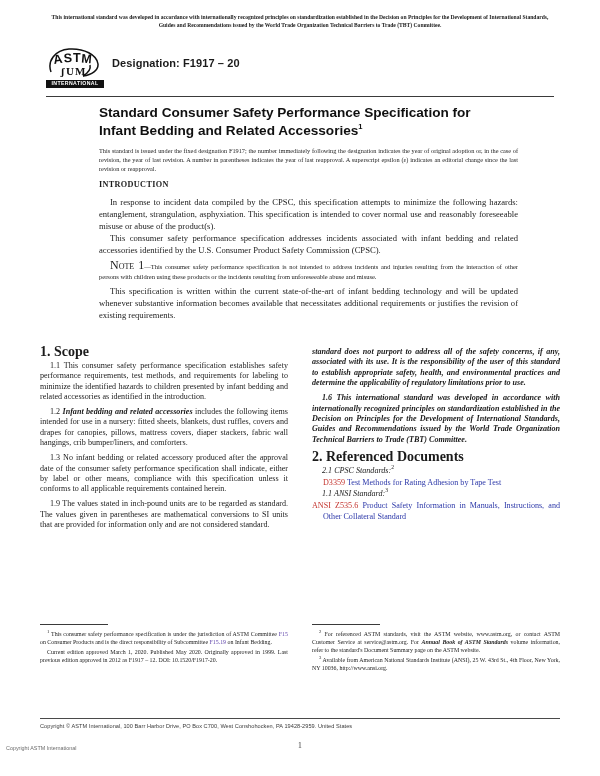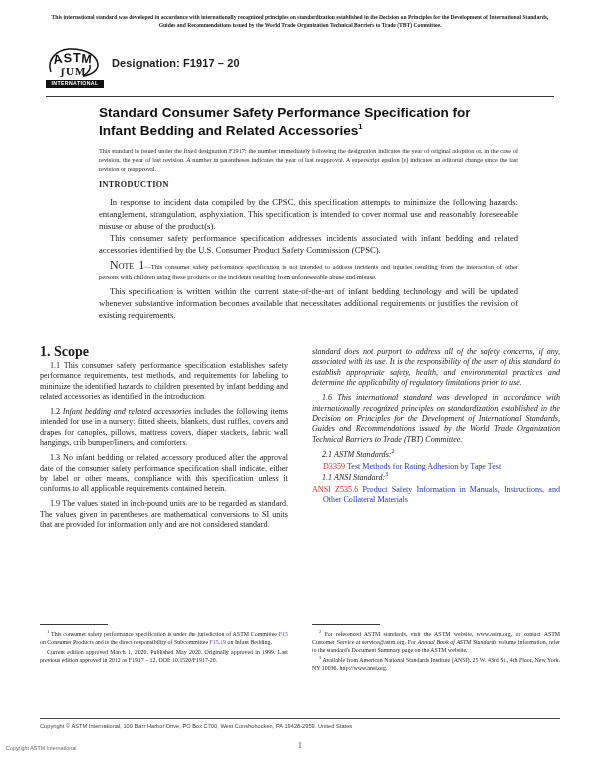--- a/index.html
+++ b/index.html
@@ -170,21 +170,21 @@
     margin: 0 0 3.5px 0 !important;
     text-indent: 0 !important;
   }
   .sec-head.spaced { margin-top: 7px !important; }
   .subsec {
     font-style: italic;
     text-indent: 10px;
     margin: 0 0 1.5px 0 !important;
   }
   .subsec sup { font-style: normal; font-size: 5.6px; vertical-align: super; line-height: 0;}
-  i { font-style: italic; }
+  i { font-style: italic; font-weight: bold; }
   .ref-line {
     text-indent: 0 !important;
     margin: 0 0 1px 0 !important;
     padding-left: 11px;
   }
   .ref-line.wrap {
     text-indent: 0 !important;
     padding-left: 11px;
   }
   .ref-line.wrap .hang { margin-left: -11px; }
@@ -299,29 +299,30 @@
     <p>1.1 This consumer safety performance specification establishes safety performance requirements, test methods, and requirements for labeling to minimize the identified hazards to children presented by infant bedding and related accessories as identified in the introduction.</p>
     <p><span>1.2</span> <i>Infant bedding and related accessories</i> <span>includes the following items intended for use in a nursery: fitted sheets, blankets, dust ruffles, covers and drapes for canopies, pillows, mattress covers, diaper stackers, fabric wall hangings, crib bumper/liners, and comforters.</span></p>
     <p>1.3 No infant bedding or related accessory produced after the approval date of the consumer safety performance specification shall indicate, either by label or other means, compliance with this specification unless it conforms to all applicable requirements contained herein.</p>
     <p>1.9 The values stated in inch-pound units are to be regarded as standard. The values given in parentheses are mathematical conversions to SI units that are provided for information only and are not considered standard.</p>
   </div>
 
   <div class="col col-right">
     <p class="noindent"><i>standard does not purport to address all of the safety concerns, if any, associated with its use. It is the responsibility of the user of this standard to establish appropriate safety, health, and environmental practices and determine the applicability of regulatory limitations prior to use.</i></p>
     <p><i>1.6 This international standard was developed in accordance with internationally recognized principles on standardization established in the Decision on Principles for the Development of International Standards, Guides and Recommendations issued by the World Trade Organization Technical Barriers to Trade (TBT) Committee.</i></p>
 
-
-    <p class="subsec"><span>2.1</span> <span>ASTM Standards:</span><sup>2</sup></p>
+    <p class="sec-head spaced">2. Referenced Documents</p>
+
+    <p class="subsec"><span>2.1</span> <span>CPSC Standards:</span><sup>2</sup></p>
 
     <p class="ref-line"><span class="lnk-red">D3359</span> <span class="lnk-blue">Test Methods for Rating Adhesion by Tape Test</span></p>
 
     <p class="subsec"><span>1.1</span> <span>ANSI Standard:</span><sup>3</sup></p>
 
 
-    <p class="ref-line wrap"><span class="hang"><span class="lnk-red">ANSI  Z535.6</span> <span class="lnk-blue">Product Safety Information in Manuals, Instructions, and Other Collateral Materials</span></span></p>
+    <p class="ref-line wrap"><span class="hang"><span class="lnk-red">ANSI  Z535.6</span> <span class="lnk-blue">Product Safety Information in Manuals, Instructions, and Other Collateral Standard</span></span></p>
   </div>
 
   <div class="fn-rule fn-rule-left"></div>
   <div class="footnote fn-left">
     <p><sup>1</sup> <span>This consumer safety performance specification is under the jurisdiction of ASTM Committee</span> <span class="lnk-purple">F15</span> <span>on Consumer Products and is the direct responsibility of Subcommittee</span> <span class="lnk-purple">F15.19</span> <span>on Infant Bedding.</span></p>
     <p>Current edition approved March 1, 2020. Published May 2020. Originally approved in 1999. Last previous edition approved in 2012 as F1917 – 12. DOI: 10.1520/F1917-20.</p>
   </div>
 
   <div class="fn-rule fn-rule-right"></div>
   <div class="footnote fn-right">

